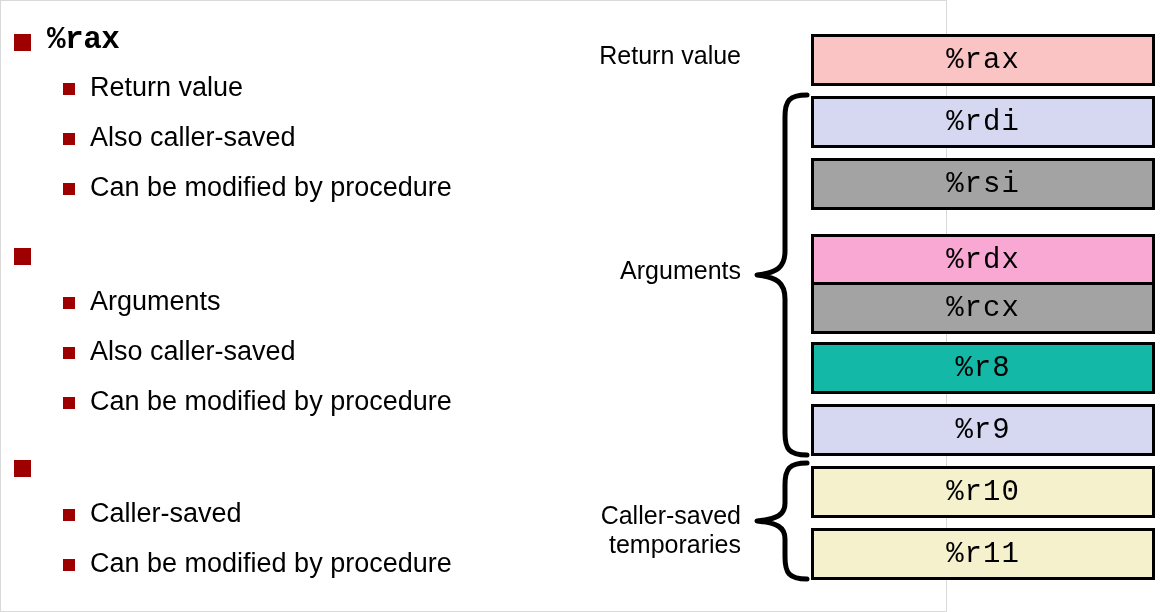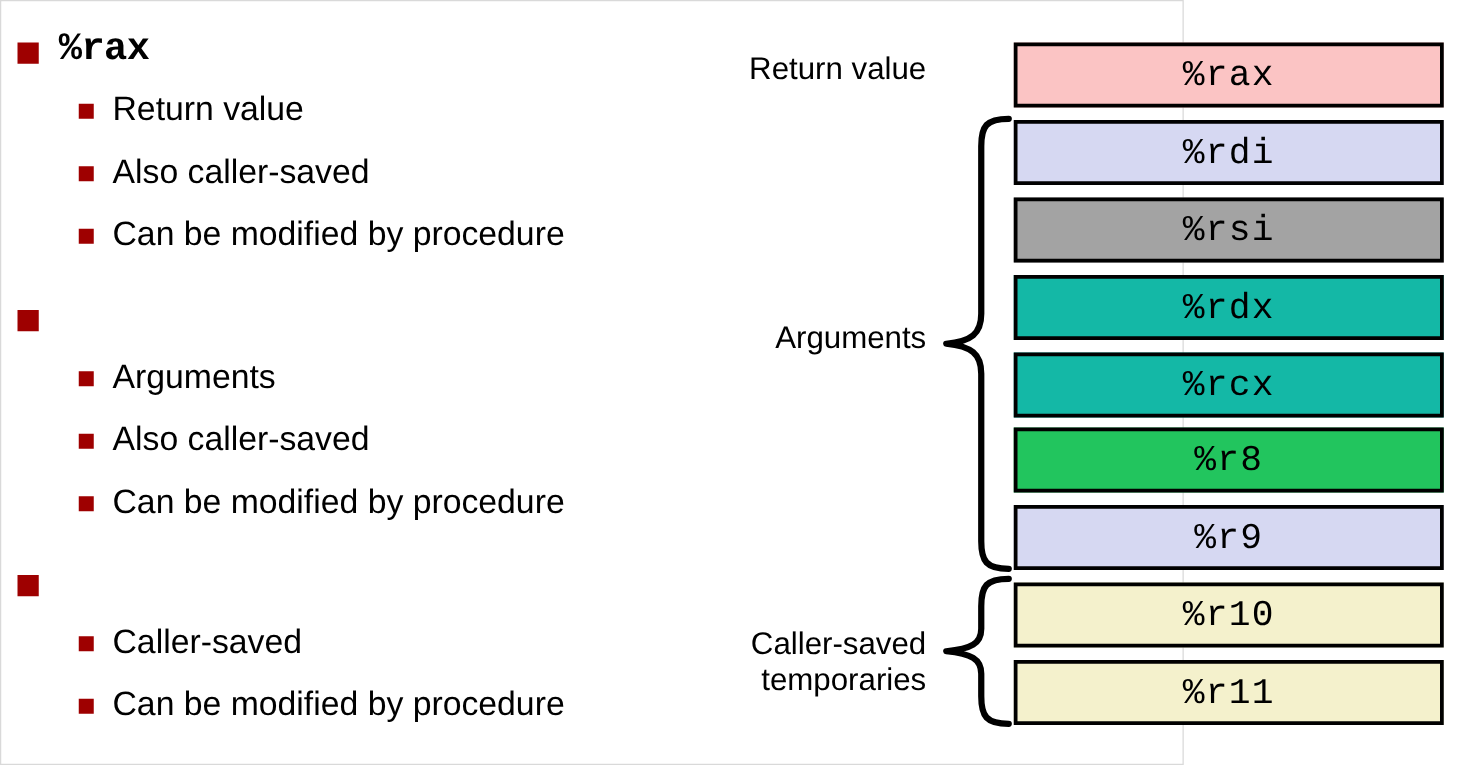--- a/index.html
+++ b/index.html
@@ -242,27 +242,27 @@
 
     <div class="reg-box" style="top: 33px; background: rgb(251, 196, 196);">
       <span class="reg-label">%rax</span>
     </div>
     <div class="reg-box" style="top: 95px; background: rgb(214, 216, 242);">
       <span class="reg-label">%rdi</span>
     </div>
     <div class="reg-box" style="top: 157px; background: #a3a3a3;">
       <span class="reg-label">%rsi</span>
     </div>
-    <div class="reg-box" style="top: 219px; background: #14b8a6;">
+    <div class="reg-box" style="top: 233px; background: #f9a8d4;">
       <span class="reg-label">%rdx</span>
     </div>
-    <div class="reg-box" style="top: 281px; background: #14b8a6;">
+    <div class="reg-box" style="top: 281px; background: #a3a3a3;">
       <span class="reg-label">%rcx</span>
     </div>
-    <div class="reg-box" style="top: 341px; background: #22c55e; text-align: right;">
+    <div class="reg-box" style="top: 341px; background: #14b8a6; text-align: right;">
       <span class="reg-label">%r8</span>
     </div>
     <div class="reg-box" style="top: 403px; background: rgb(214, 216, 242);">
       <span class="reg-label">%r9</span>
     </div>
     <div class="reg-box" style="top: 465px; background: rgb(244, 241, 204);">
       <span class="reg-label">%r10</span>
     </div>
     <div class="reg-box" style="top: 527px; background: rgb(244, 241, 204);">
       <span class="reg-label">%r11</span>

